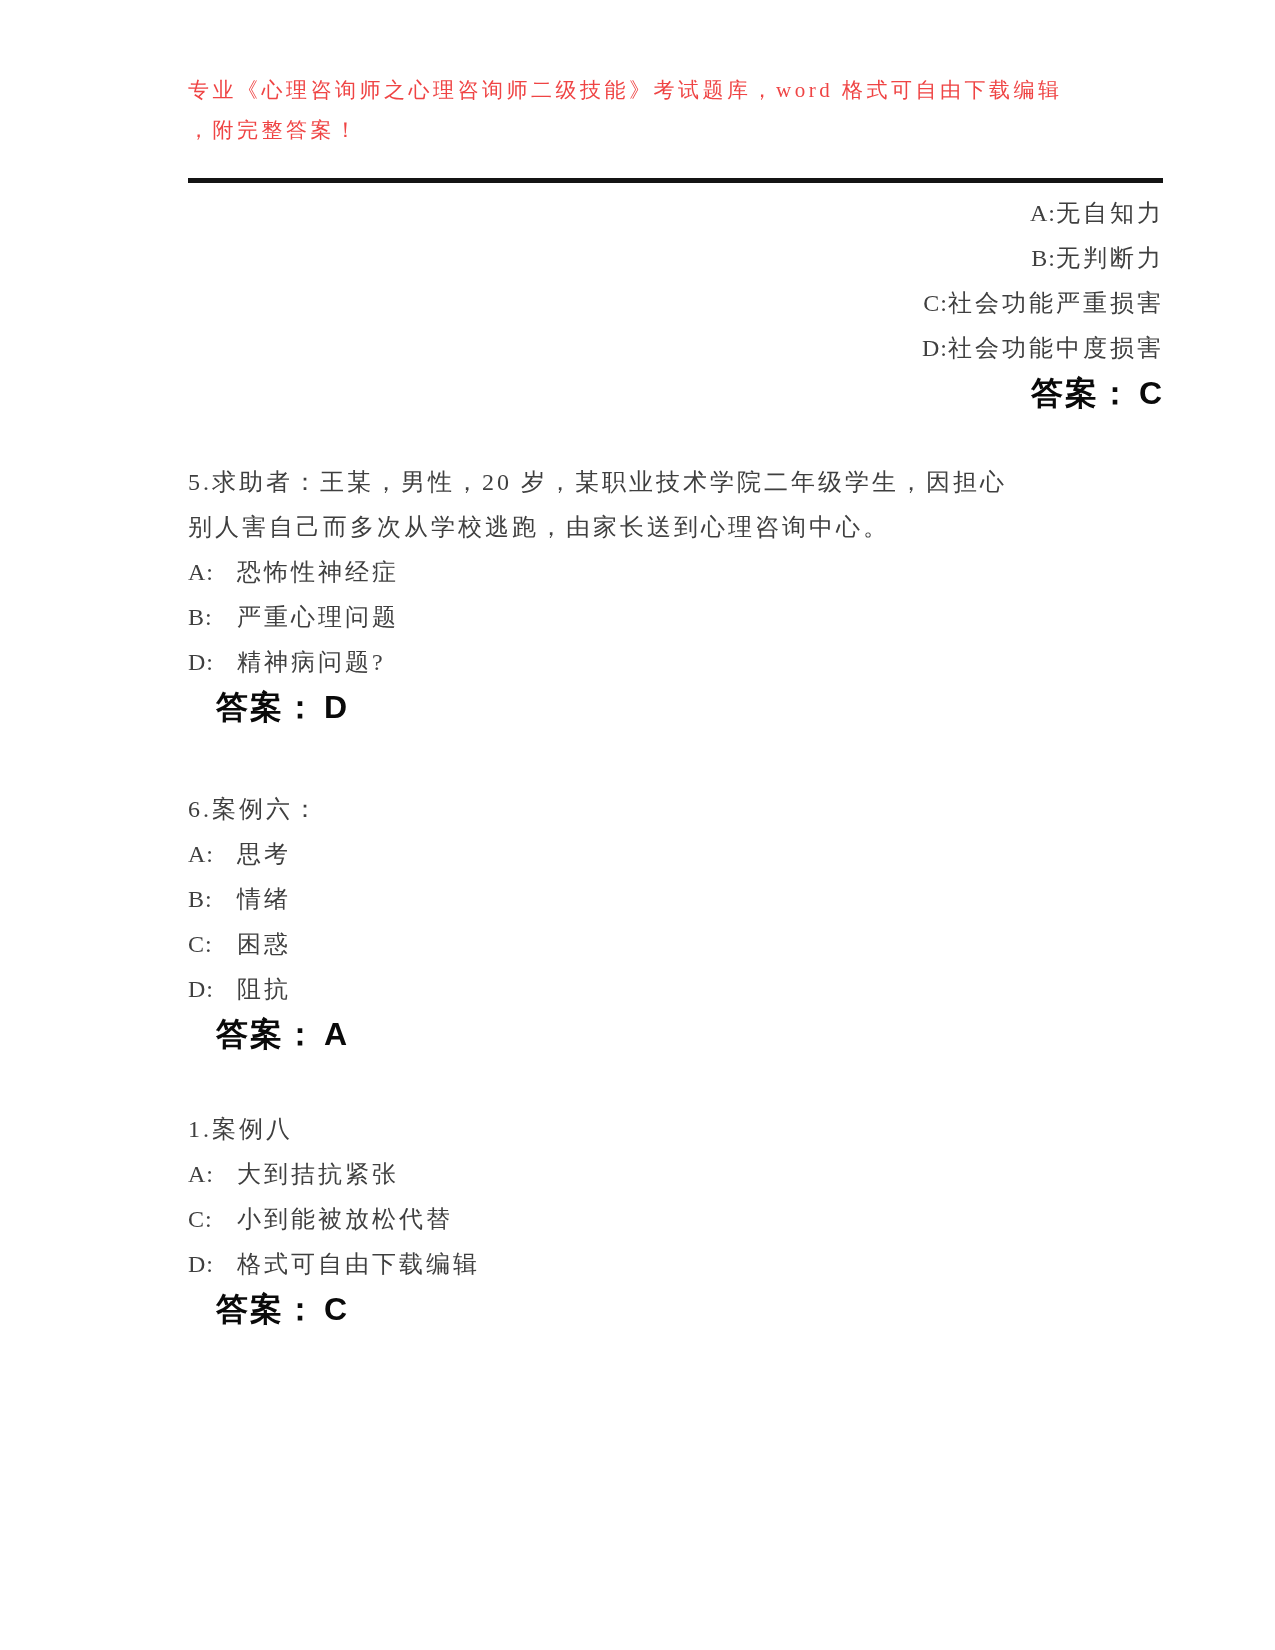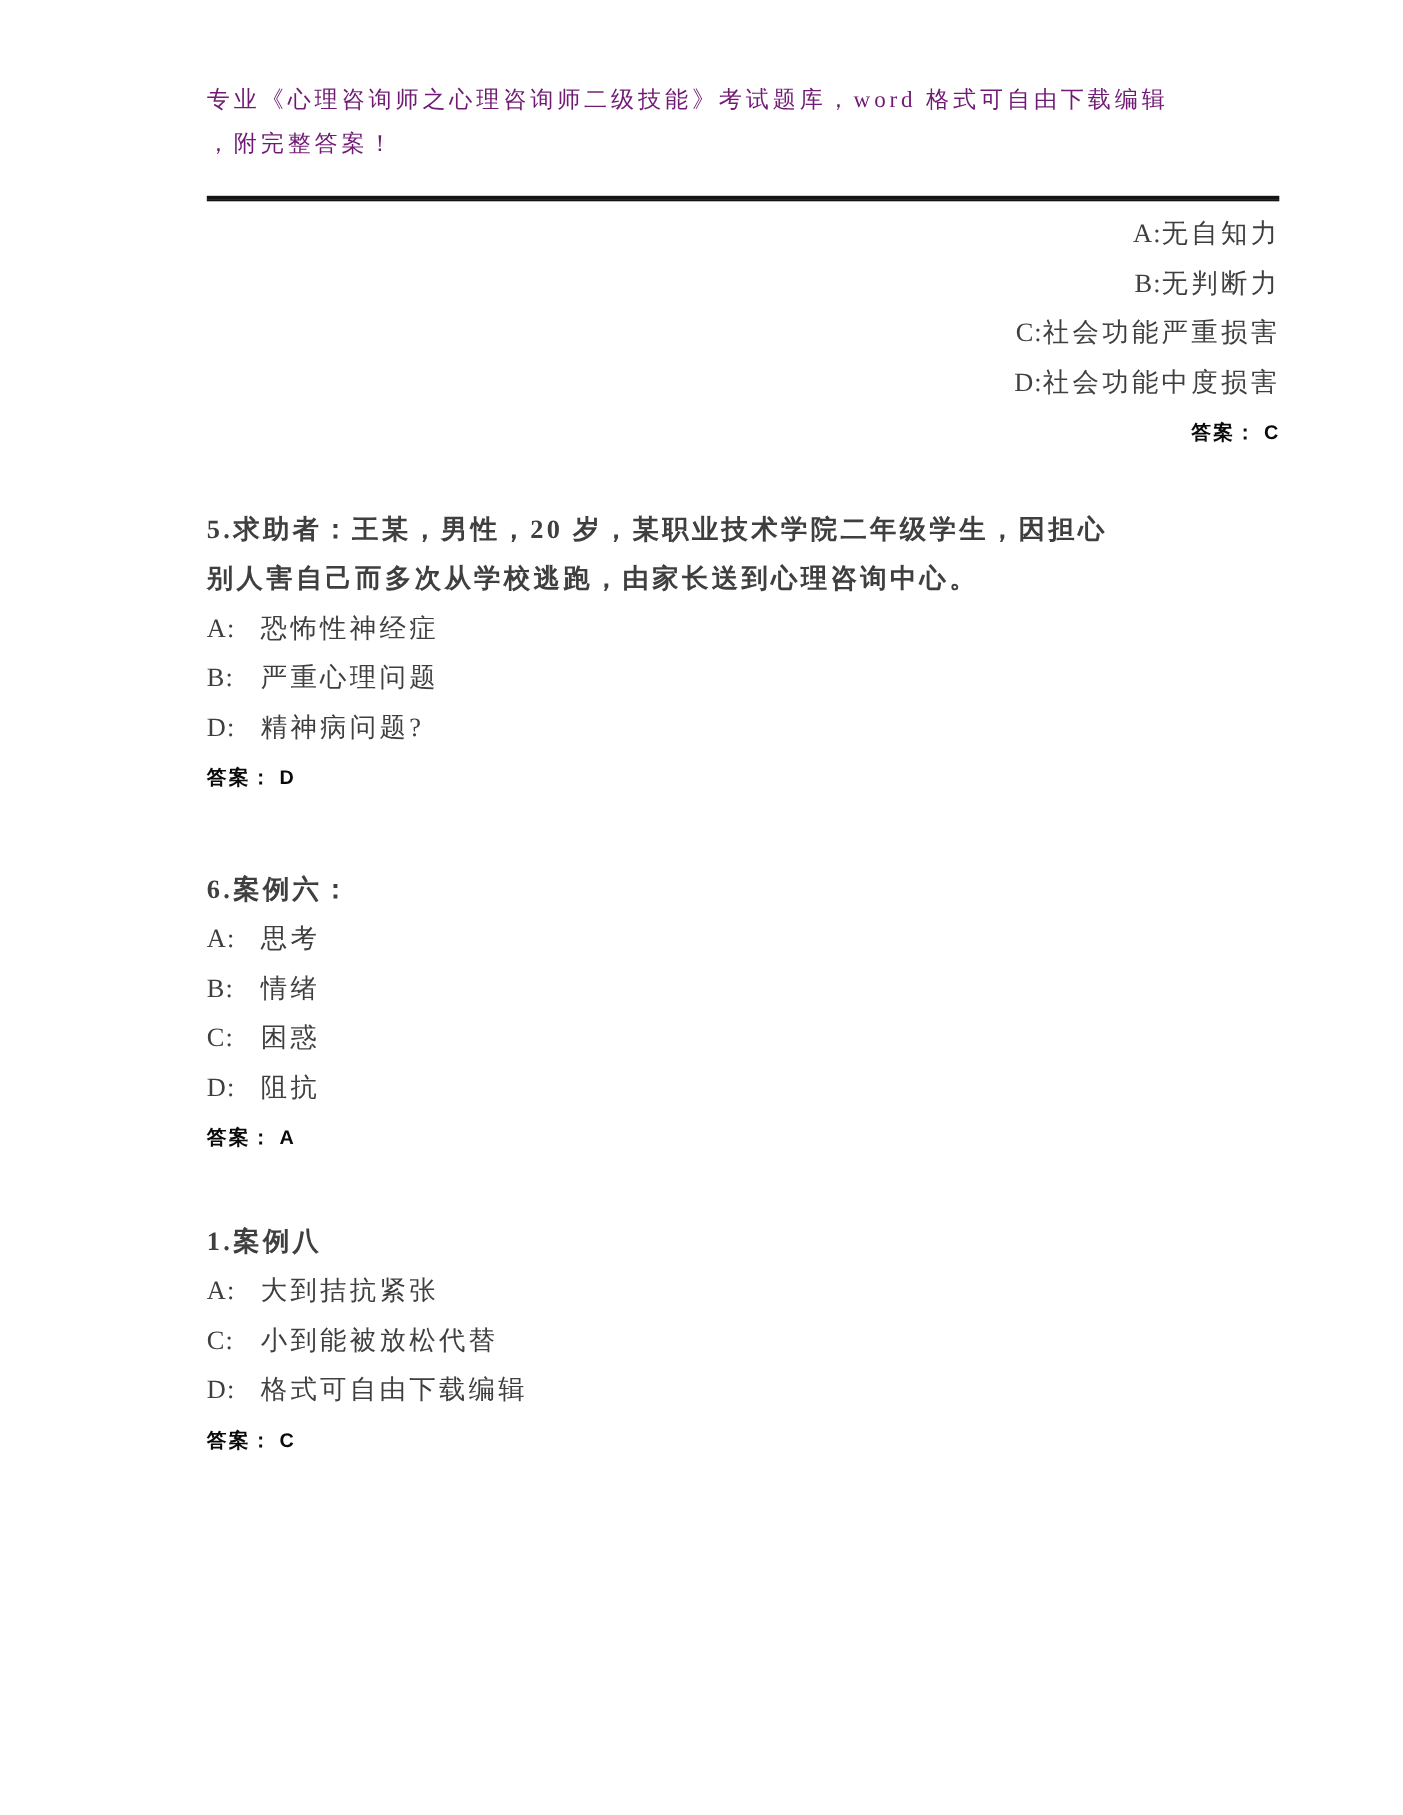--- a/index.html
+++ b/index.html
@@ -16,53 +16,54 @@
     position: absolute;
     left: 188px;
     top: 0;
     width: 976px;
   }
   .doc-header {
     margin-top: 70px;
     font-size: 21px;
     line-height: 40px;
     letter-spacing: 3.5px;
-    color: #701a75;
+    color: #ef4444;
   }
   .double-rule {
     margin-top: 28px;
     width: 975px;
     height: 3px;
     border-top: 3px solid #141414;
     border-bottom: 2px solid #141414;
   }
   .question {
     font-size: 24px;
     line-height: 45px;
     letter-spacing: 3px;
     color: #3f3f3f;
     word-break: normal;
   }
   .mt-q4 { margin-top: 8px; text-align: right; }
   .mt-q5 { margin-top: 44px; }
   .mt-q6 { margin-top: 57px; }
   .mt-q7 { margin-top: 50px; }
-  .q-title { max-width: 835px; font-weight: bold; }
+  .q-title { max-width: 835px; }
   .opt-row { white-space: nowrap; }
   .opt-label {
     display: inline-block;
     width: 49px;
     letter-spacing: 1px;
   }
   .answer-row {
     font-family: "Liberation Sans", "DejaVu Sans", sans-serif;
     font-weight: 700;
-    font-size: 18px;
+    font-size: 32px;
     letter-spacing: 2px;
     color: #0a0a0a;
+    margin-left: 28px;
   }
   .answer-value { margin-left: 6px; }
 </style>
 </head>
 <body>
 
 <div class="page">
   <div class="content">
 
     <header class="doc-header">

